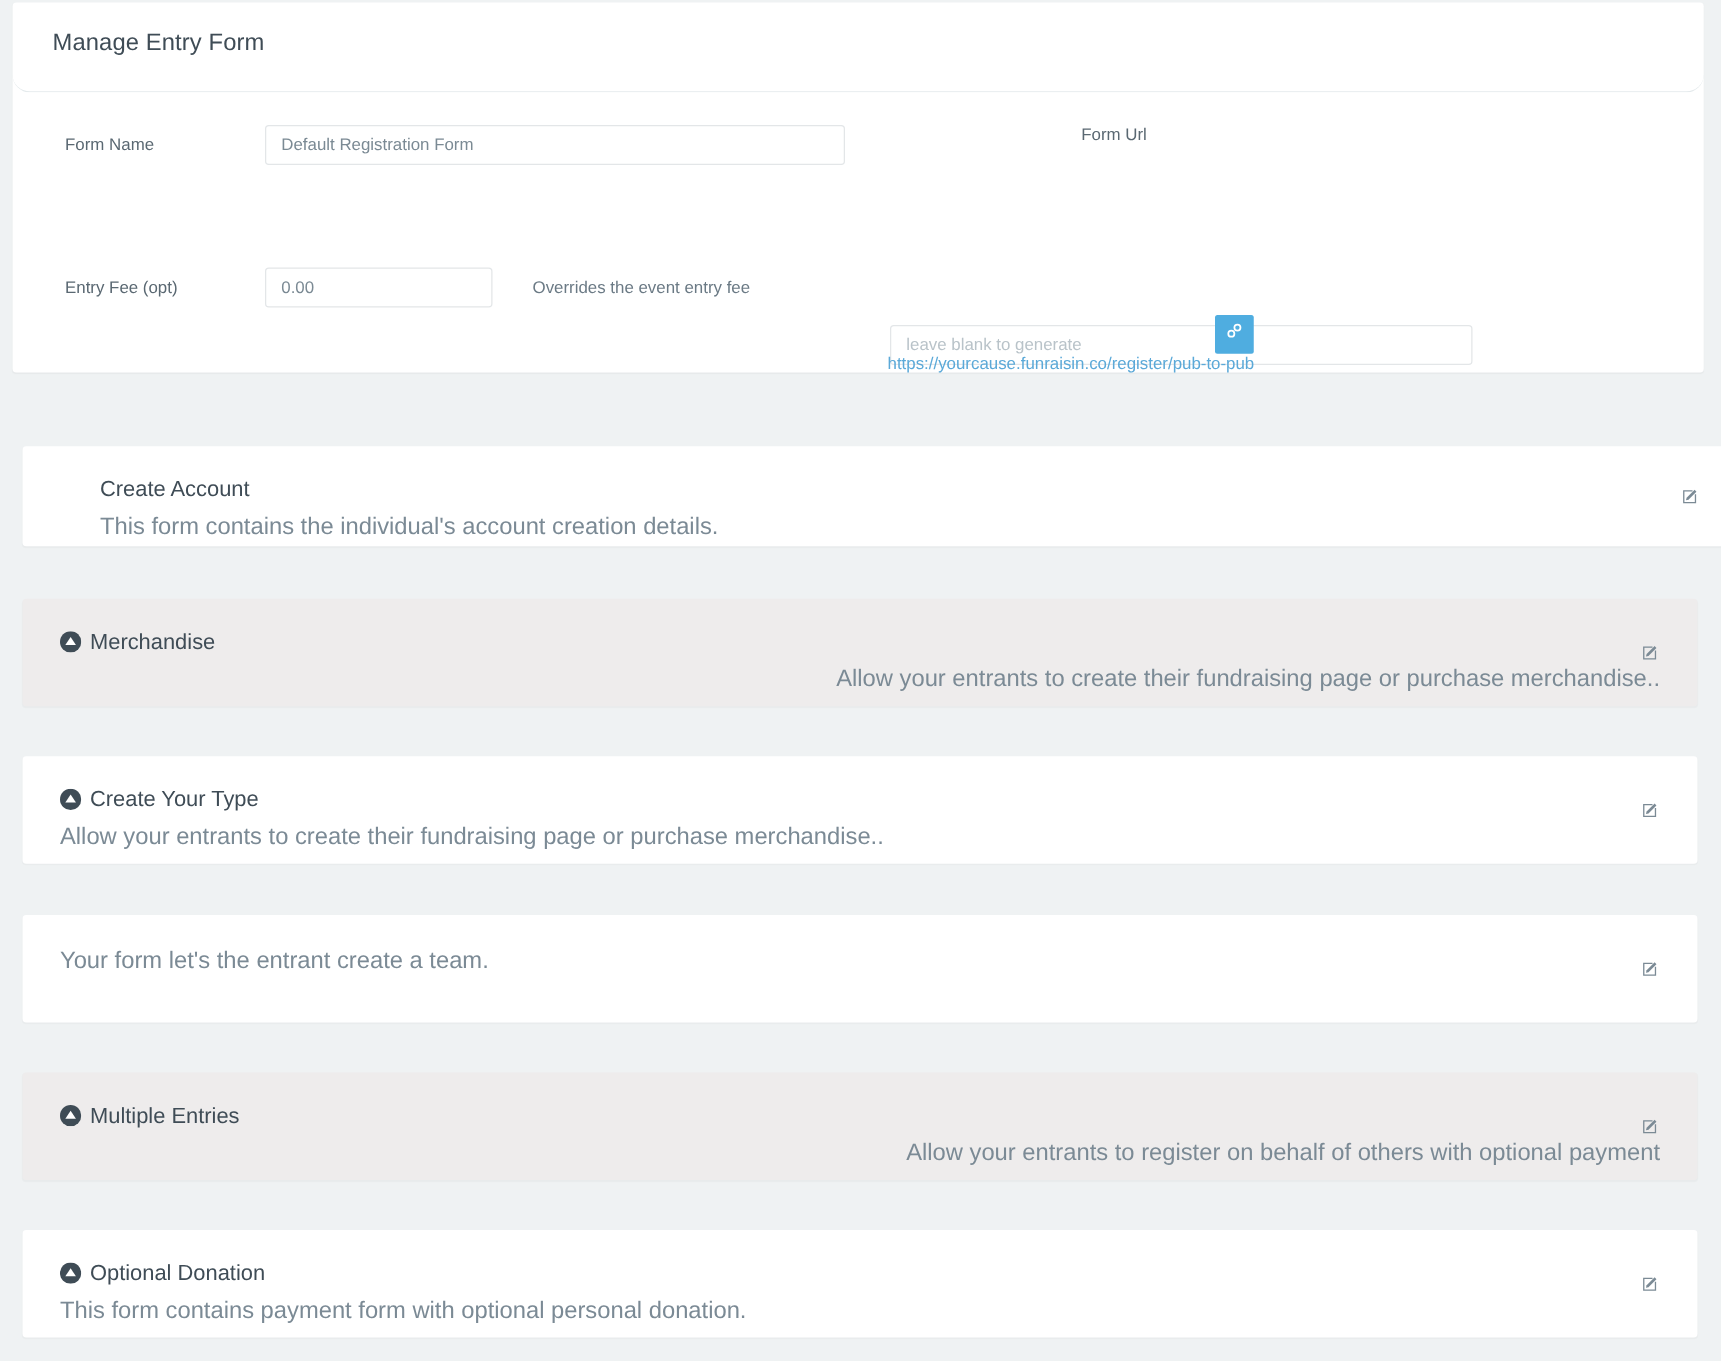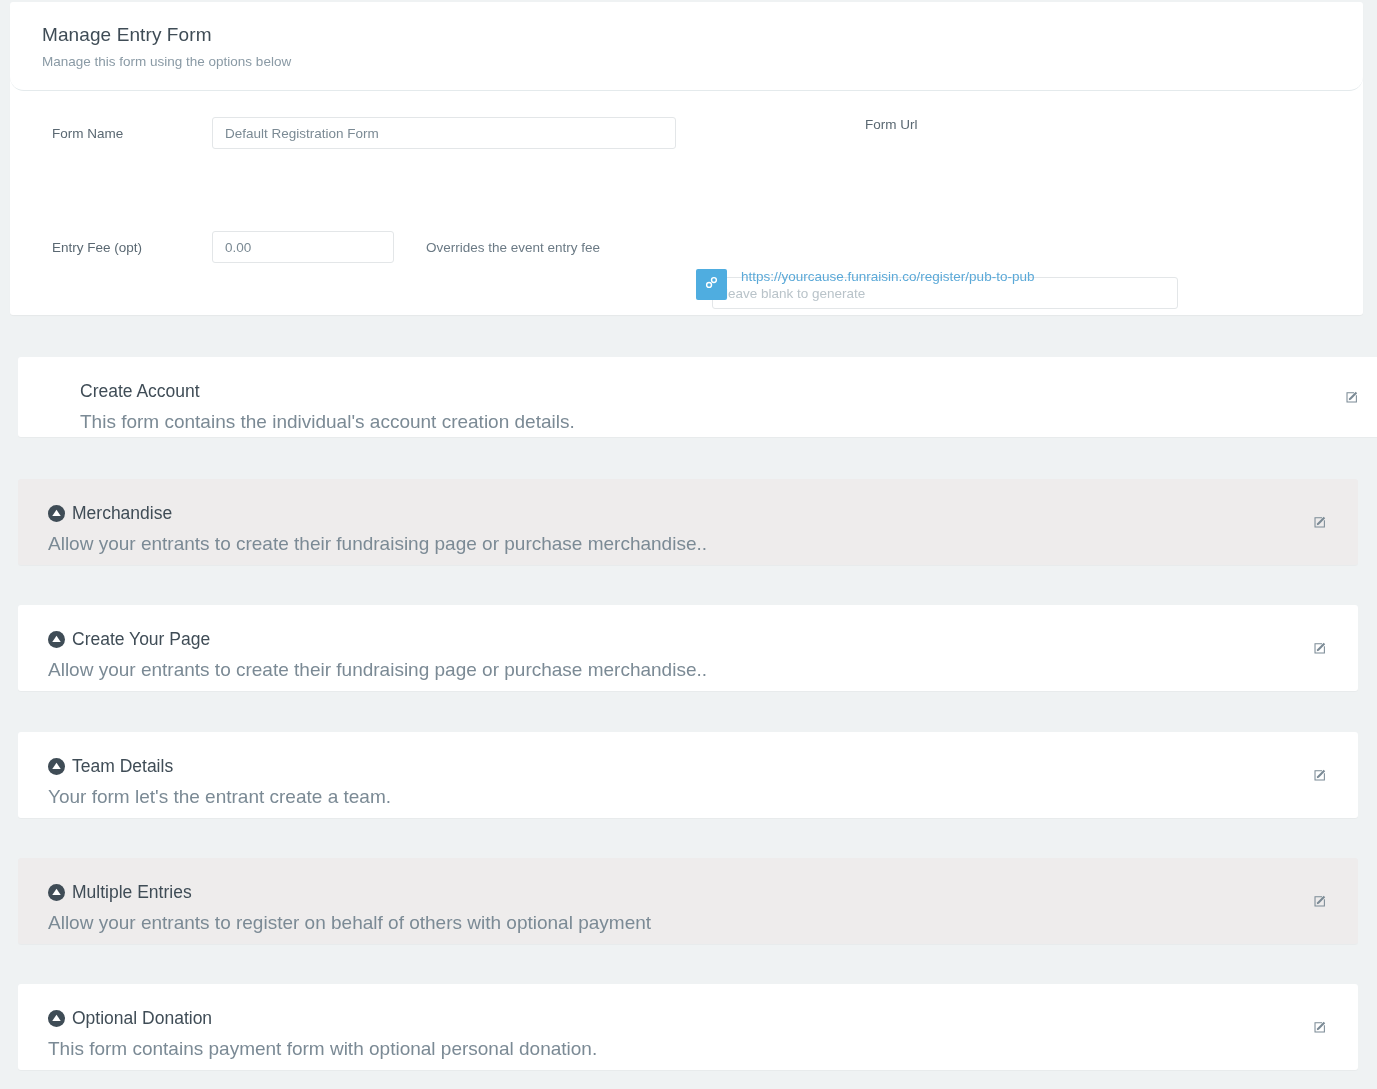--- a/index.html
+++ b/index.html
@@ -84,21 +84,22 @@
     margin-left: 32px;
     white-space: nowrap;
   }
 
   
   .link-row {
     position: absolute;
     left: 686px;
     top: 178px;
     display: flex;
-    align-items: flex-start;
+    align-items: flex-end;
+    flex-direction: column;
   }
   .link-btn {
     width: 31px;
     height: 31px;
     background: #4fade0;
     border-radius: 2px;
     display: flex;
     align-items: center;
     justify-content: center;
     cursor: pointer;
@@ -113,21 +114,21 @@
 
   
   .section-card {
     position: absolute;
     left: 18px;
     width: 1340px;
     border-radius: 3px;
     box-shadow: 0 1px 1px rgba(0,0,0,0.03);
   }
   .section-card.white { background: #ffffff; }
-  .section-card.gray  { background: #eeecec; }
+  .section-card.gray  { background: #eeecec; text-align: right; }
 
   .section-inner {
     position: relative;
     padding: 24px 30px 26px 30px;
     min-height: 30px;
   }
   .section-title {
     font-size: 17.5px;
     font-weight: 400;
     color: #3f4c56;
@@ -155,21 +156,20 @@
     line-height: 0;
   }
 </style>
 </head>
 <body>
 
 <div class="manage-card">
 
   <div class="manage-head">
     <div class="manage-title">Manage Entry Form</div>
-    <div class="manage-sub">Manage this form using the options below</div>
   </div>
 
   <div class="manage-body">
 
     <div class="field-row" style="left:42px; top:26px;">
       <div class="field-label">Form Name</div>
       <input class="txt-input w-input-wide" type="text" value="Default Registration Form" style="">
     </div>
 
 
@@ -234,40 +234,31 @@
     </div>
     <div class="section-card white" style="top: 605px; height: 86px;">
       <div class="section-inner" style="height: 86px; box-sizing: border-box;">
         <div class="section-title">
           <span class="toggle-icon">
             <svg width="17" height="17" viewBox="0 0 16 16">
               <circle cx="8" cy="8" r="8" fill="#3f4c56"></circle>
               <path d="M8 4.4 L12 10.4 L4 10.4 Z" fill="#ffffff"></path>
             </svg>
           </span>
-          <span>Create Your Page</span>
+          <span>Create Your Type</span>
         </div>
         <div class="section-desc">Allow your entrants to create their fundraising page or purchase merchandise..</div>
         <span class="edit-icon"><svg width="14" height="14" viewBox="0 0 16 16" fill="none" stroke="#7b8a95" stroke-width="1.2">
             <path d="M12.2 2.1 L13.9 3.8 L6.6 11.1 L4.3 11.7 L4.9 9.4 Z" fill="#7b8a95" stroke="none"></path>
             <path d="M10.3 3.1 H2.3 V13.8 H13 V6.1"></path>
           </svg></span>
       </div>
     </div>
     <div class="section-card white" style="top: 732px; height: 86px;">
       <div class="section-inner" style="height: 86px; box-sizing: border-box;">
-        <div class="section-title">
-          <span class="toggle-icon">
-            <svg width="17" height="17" viewBox="0 0 16 16">
-              <circle cx="8" cy="8" r="8" fill="#3f4c56"></circle>
-              <path d="M8 4.4 L12 10.4 L4 10.4 Z" fill="#ffffff"></path>
-            </svg>
-          </span>
-          <span>Team Details</span>
-        </div>
         <div class="section-desc">Your form let's the entrant create a team.</div>
         <span class="edit-icon"><svg width="14" height="14" viewBox="0 0 16 16" fill="none" stroke="#7b8a95" stroke-width="1.2">
             <path d="M12.2 2.1 L13.9 3.8 L6.6 11.1 L4.3 11.7 L4.9 9.4 Z" fill="#7b8a95" stroke="none"></path>
             <path d="M10.3 3.1 H2.3 V13.8 H13 V6.1"></path>
           </svg></span>
       </div>
     </div>
     <div class="section-card gray" style="top: 858px; height: 86px;">
       <div class="section-inner" style="height: 86px; box-sizing: border-box;">
         <div class="section-title">

